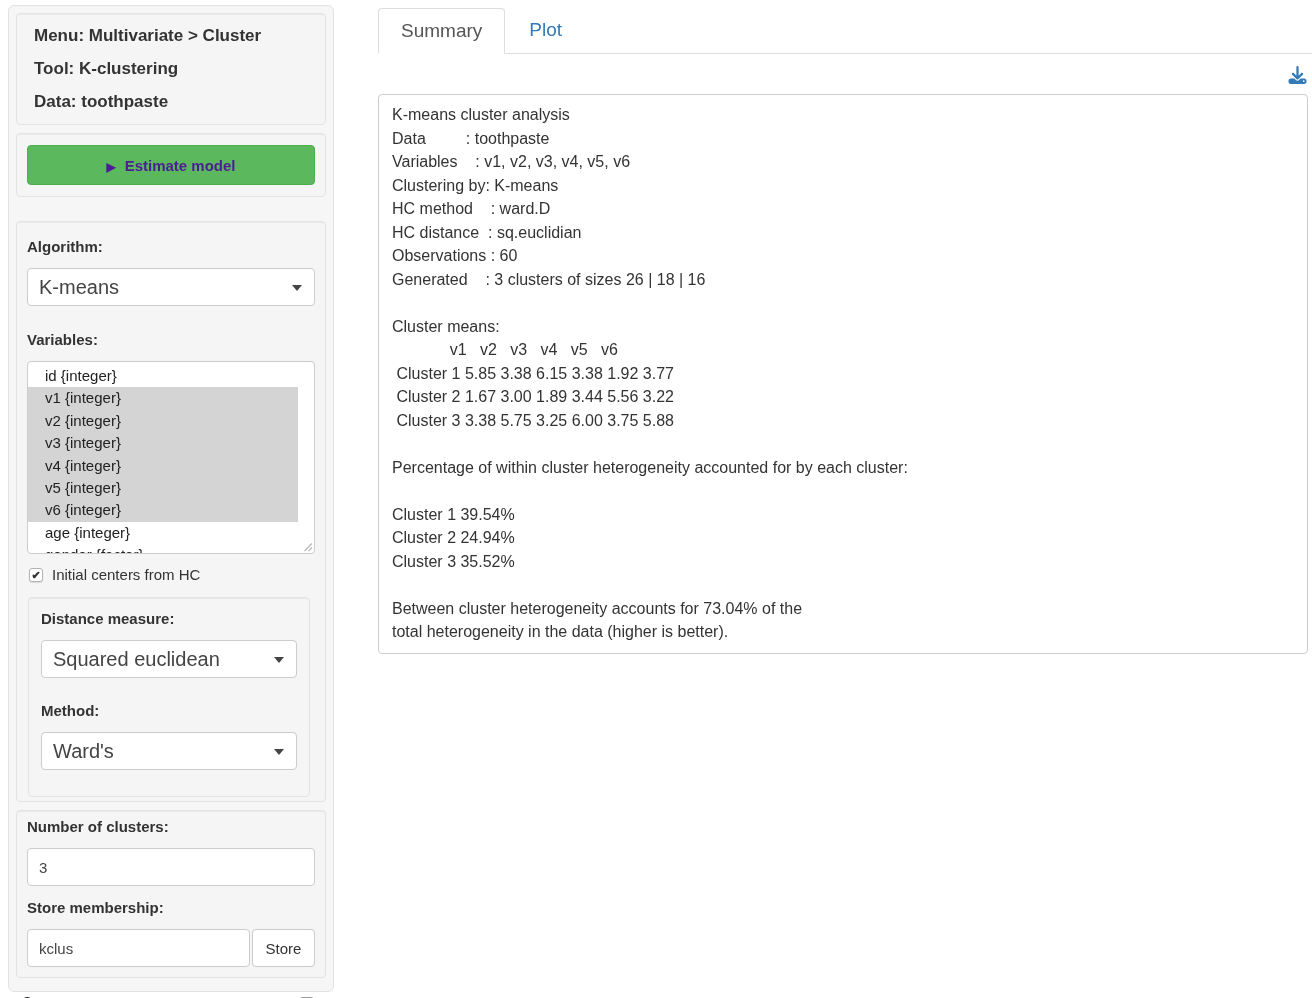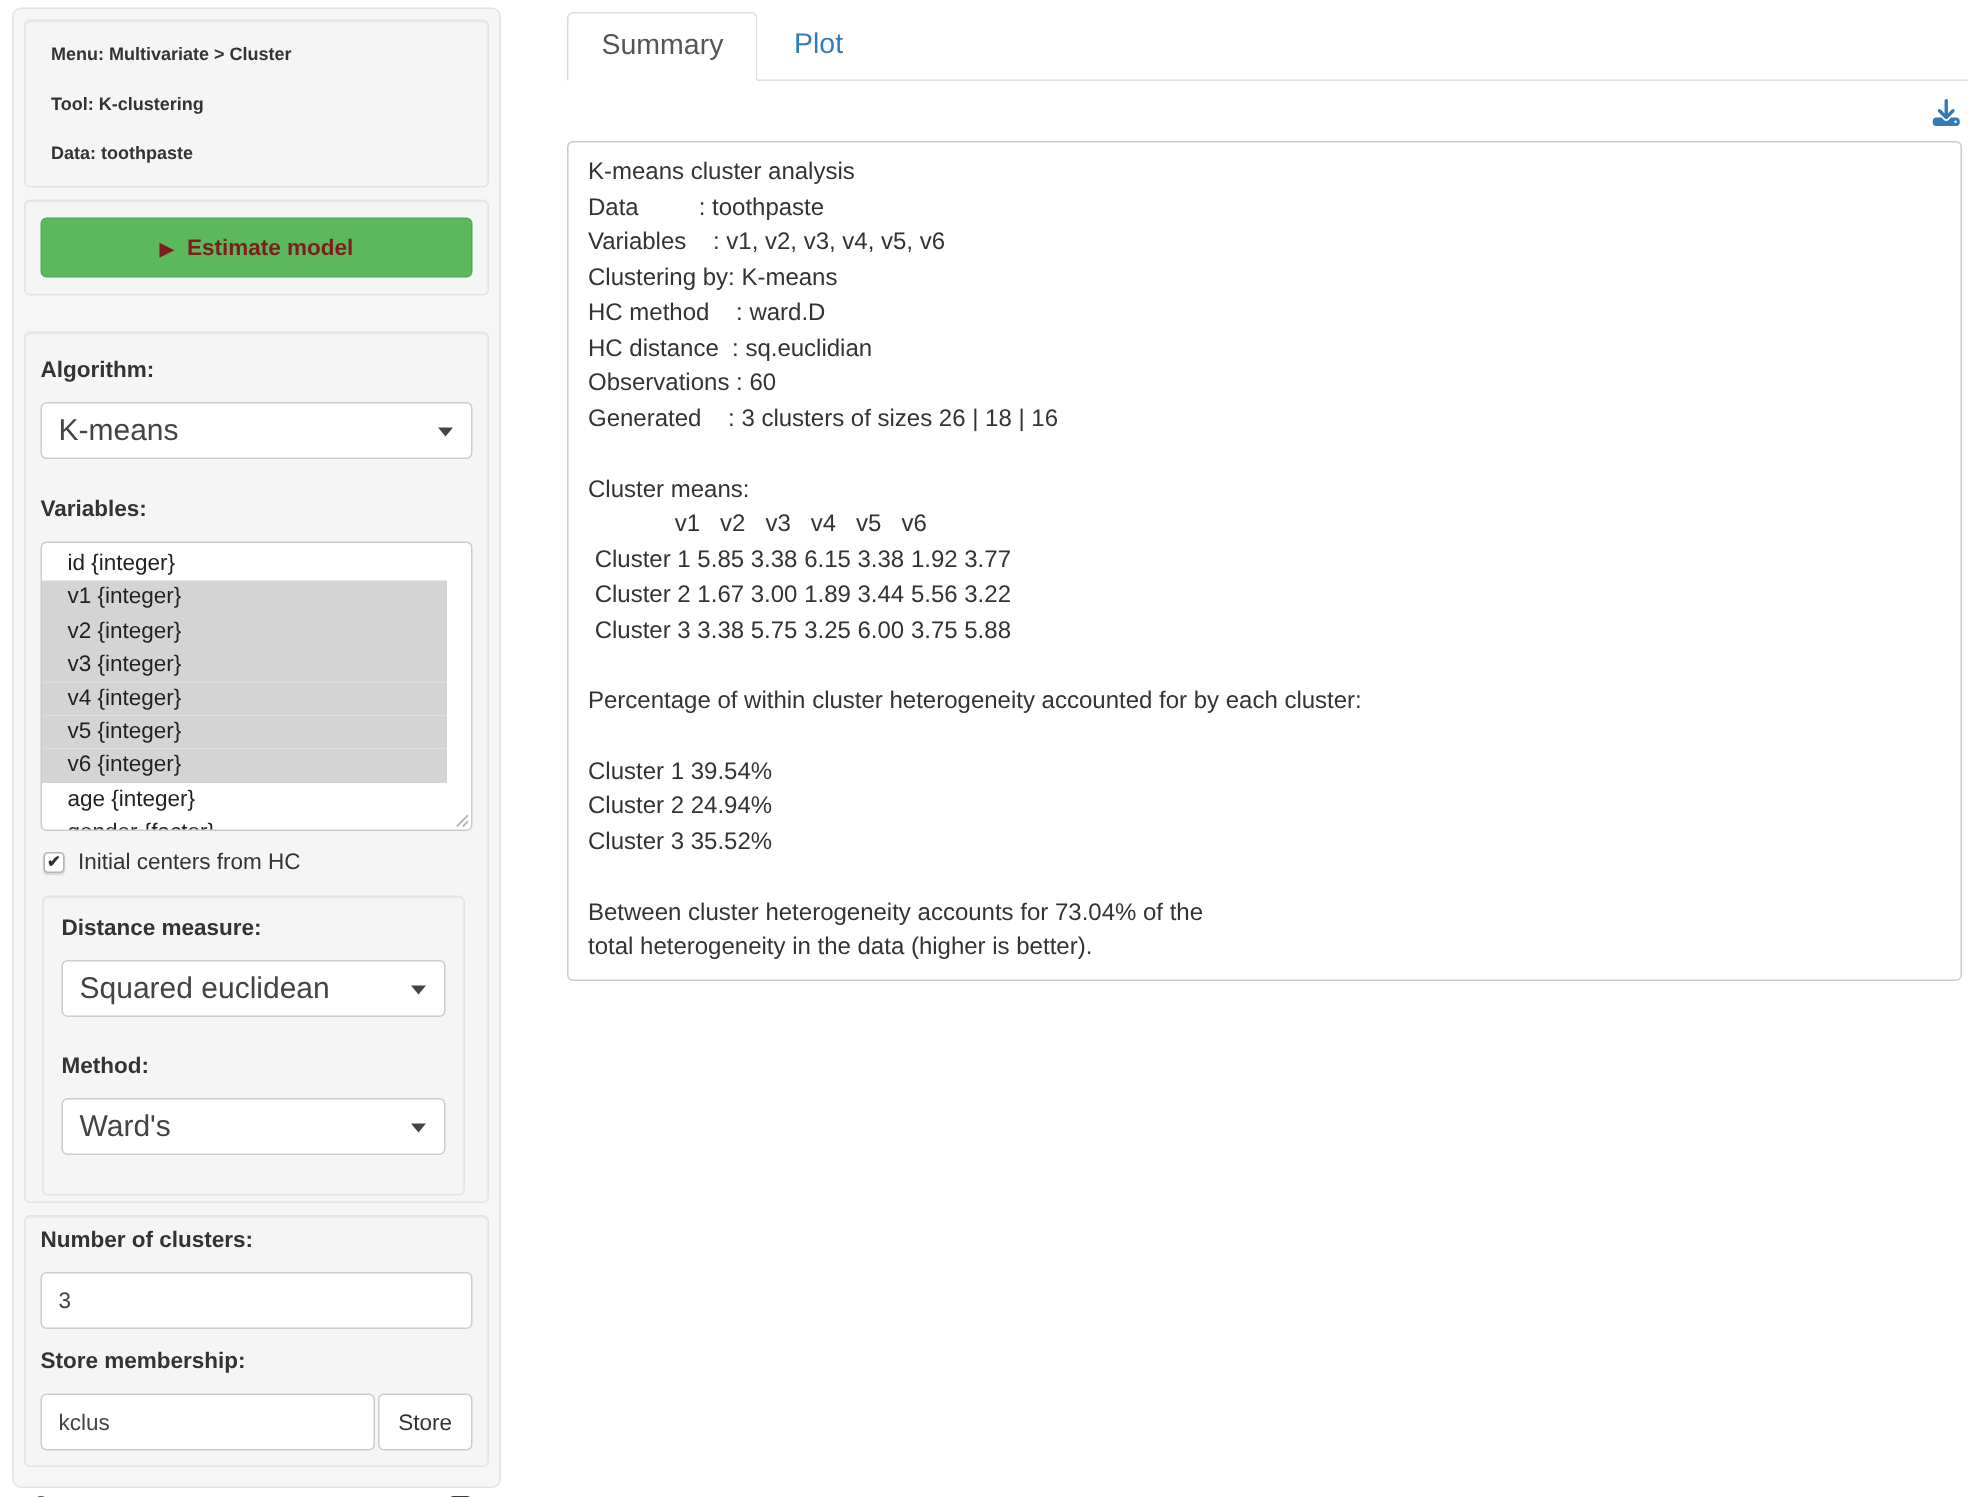--- a/index.html
+++ b/index.html
@@ -13,27 +13,27 @@
   .sidebar {
     position:absolute; left:8px; top:5px; width:326px; height:987px;
     background:#f6f6f6; border:1px solid #e2e2e2; border-radius:6px;
     padding:7px 6px;
   }
   .well {
     background:#f5f5f5; border:1px solid #e3e3e3; border-radius:4px;
     box-shadow:inset 0 1px 1px rgba(0,0,0,.05); margin:0 1px 8px 1px;
   }
   .well-info { padding:13px 17px 13px; }
-  .well-info div { font-weight:bold; font-size:12px; line-height:18px; margin-bottom:15px; }
+  .well-info div { font-weight:bold; font-size:17px; line-height:18px; margin-bottom:15px; }
   .well-info div:last-child { margin-bottom:0; }
 
   .well-btn { padding:11px 10px; }
   .btn-estimate {
     display:block; width:100%; height:40px; background:#5cb85c; border:1px solid #4cae4c;
-    border-radius:4px; color:#7f1d1d; font-weight:bold; font-size:15px; cursor:pointer;
+    border-radius:4px; color:#4c1d95; font-weight:bold; font-size:15px; cursor:pointer;
     font-family:inherit; text-align:center;
   }
   .btn-estimate .play { font-size:12px; margin-right:9px; }
 
   .well-controls { margin-top:24px; padding:16px 10px 4px; }
   .ctl-label { display:block; font-weight:bold; font-size:15px; line-height:17px; margin-bottom:13px; }
   .select {
     position:relative; height:38px; background:#fff; border:1px solid #ccc; border-radius:4px;
     line-height:36px; padding-left:11px; font-size:20px; color:#444; cursor:pointer;
   }

